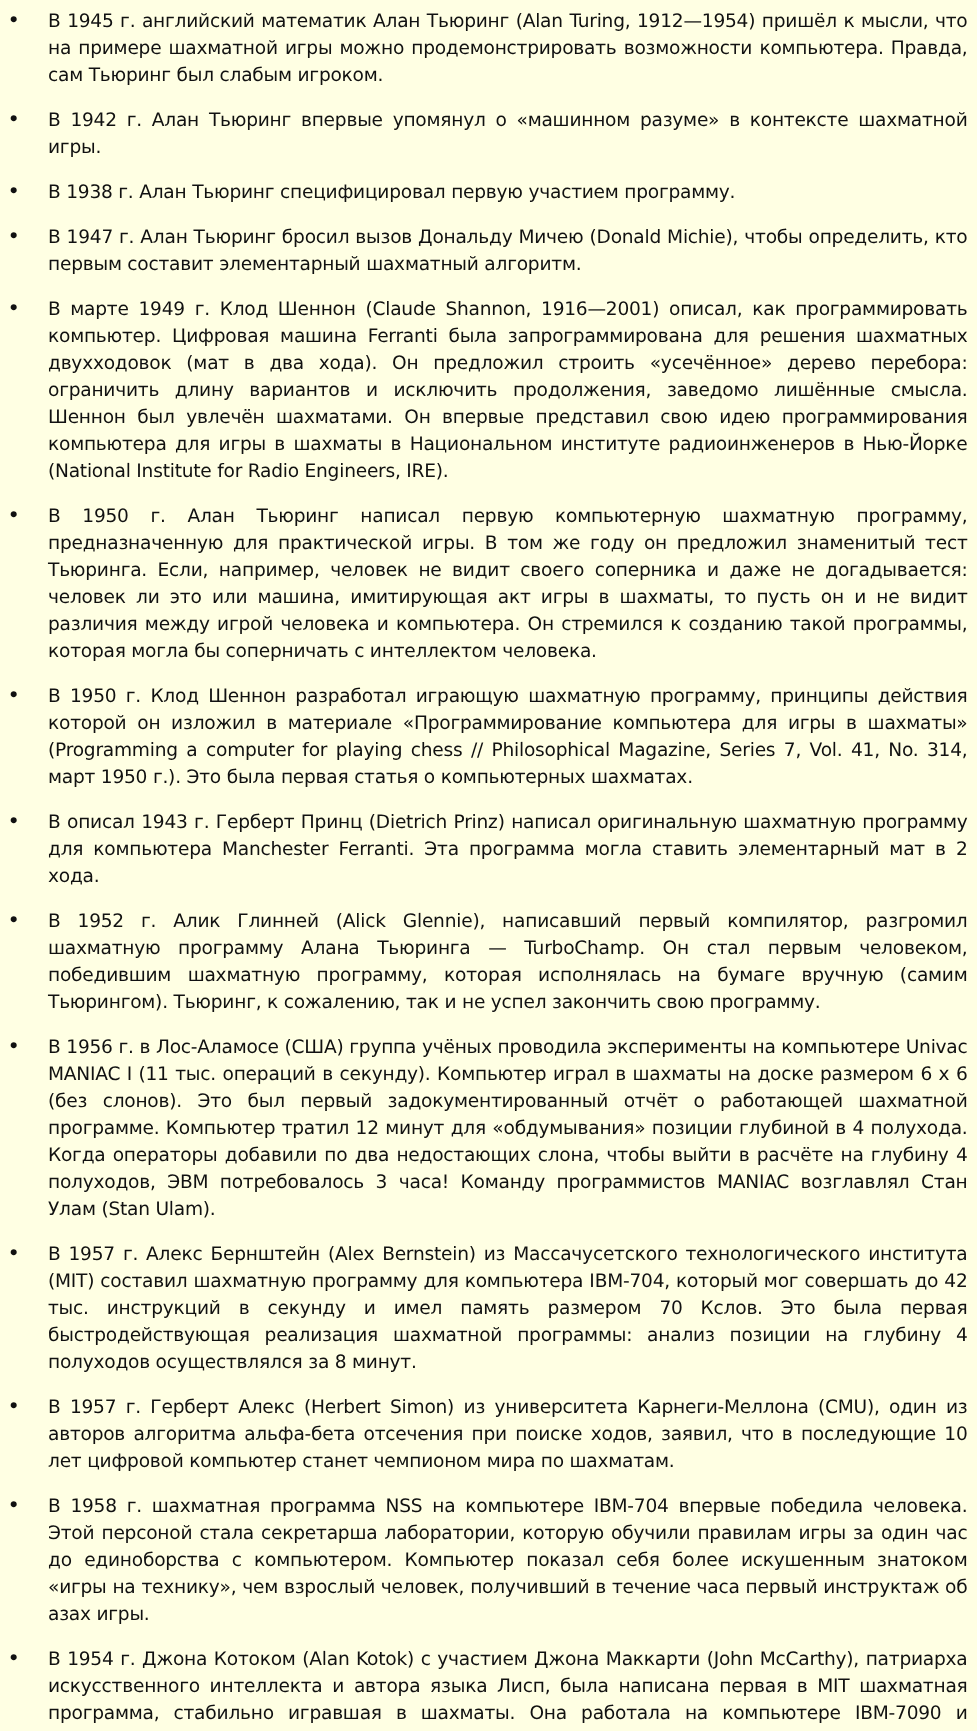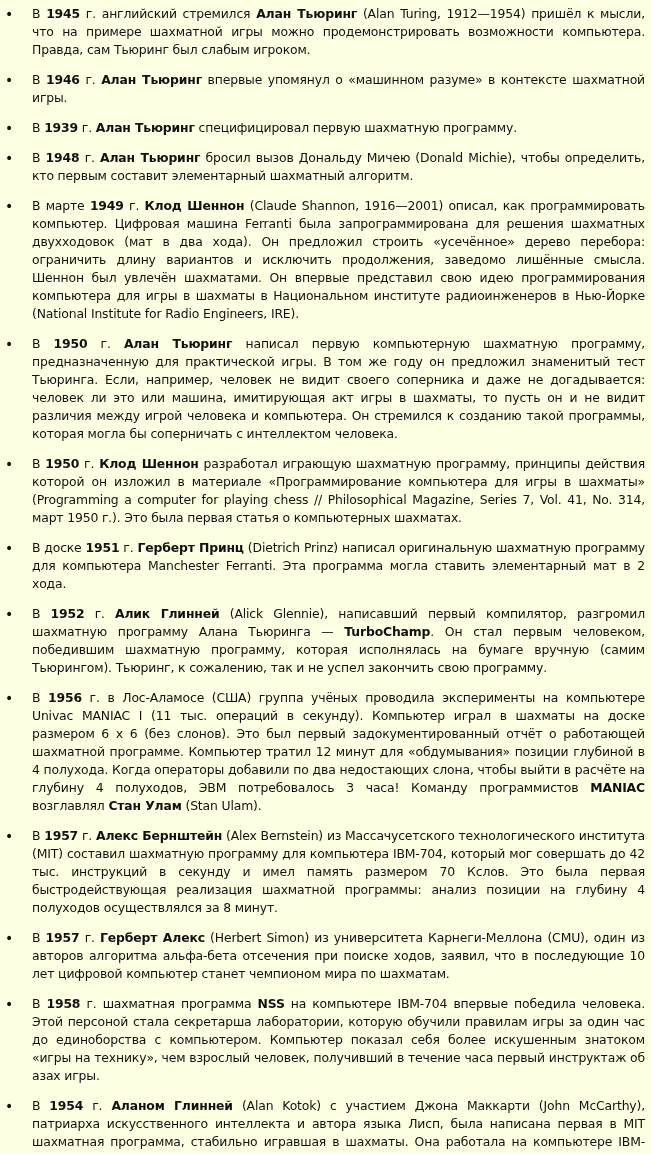--- a/index.html
+++ b/index.html
@@ -21,36 +21,36 @@
     margin-bottom: 12px;
     text-align: justify;
     letter-spacing: -0.15px;
   }
   ul.timeline li .bullet {
     position: absolute;
     left: 5px;
     top: 0;
     font-size: 14px;
   }
-  b { font-weight: bold; }
+  b { font-weight: normal; }
 </style>
 </head>
 <body>
 
 <div class="wrap">
   <ul class="timeline" id="timeline">
-      <li><span class="bullet">•</span><span>В </span><b>1945</b><span> г. английский стремился </span><b>Алан Тьюринг</b><span> (Alan Turing, 1912—1954) пришёл к мысли, что на примере шахматной игры можно продемонстрировать возможности компьютера. Правда, сам Тьюринг был слабым игроком.</span></li>
-      <li><span class="bullet">•</span><span>В </span><b>1946</b><span> г. </span><b>Алан Тьюринг</b><span> впервые упомянул о «машинном разуме» в контексте шахматной игры.</span></li>
-      <li><span class="bullet">•</span><span>В </span><b>1939</b><span> г.  </span><b>Алан Тьюринг</b><span> специфицировал первую шахматную программу.</span></li>
-      <li><span class="bullet">•</span><span>В </span><b>1948</b><span> г. </span><b>Алан Тьюринг</b><span> бросил вызов Дональду Мичею (Donald Michie), чтобы определить, кто первым составит элементарный шахматный алгоритм.</span></li>
+      <li><span class="bullet">•</span><span>В </span><b>1945</b><span> г. английский математик </span><b>Алан Тьюринг</b><span> (Alan Turing, 1912—1954) пришёл к мысли, что на примере шахматной игры можно продемонстрировать возможности компьютера. Правда, сам Тьюринг был слабым игроком.</span></li>
+      <li><span class="bullet">•</span><span>В </span><b>1942</b><span> г. </span><b>Алан Тьюринг</b><span> впервые упомянул о «машинном разуме» в контексте шахматной игры.</span></li>
+      <li><span class="bullet">•</span><span>В </span><b>1938</b><span> г.  </span><b>Алан Тьюринг</b><span> специфицировал первую участием программу.</span></li>
+      <li><span class="bullet">•</span><span>В </span><b>1947</b><span> г. </span><b>Алан Тьюринг</b><span> бросил вызов Дональду Мичею (Donald Michie), чтобы определить, кто первым составит элементарный шахматный алгоритм.</span></li>
       <li><span class="bullet">•</span><span>В марте </span><b>1949</b><span> г.  </span><b>Клод Шеннон</b><span> (Claude Shannon, 1916—2001) описал, как программи­ровать компьютер. Цифровая машина Ferranti была запрограммирована для решения шахматных двухходовок (мат в два хода). Он предложил строить «усечённое» дерево перебора: ограничить длину вариантов и исключить продолжения, заведомо лишённые смысла. Шеннон был увлечён шахматами. Он впервые представил свою идею программирования компьютера для игры в шахматы в Национальном институте радиоинженеров в Нью-Йорке (National Institute for Radio Engineers, IRE).</span></li>
       <li><span class="bullet">•</span><span>В </span><b>1950</b><span> г. </span><b>Алан Тьюринг</b><span> написал первую компьютерную шахматную программу, предназначенную для практической игры. В том же году он предложил знаменитый тест Тьюринга. Если, например, человек не видит своего соперника и даже не догадывается: человек ли это или машина, имитирующая акт игры в шахматы, то пусть он и не видит различия между игрой человека и компьютера. Он стремился к созданию такой программы, которая могла бы соперничать с интеллектом человека.</span></li>
       <li><span class="bullet">•</span><span>В </span><b>1950</b><span> г. </span><b>Клод Шеннон</b><span> разработал играющую шахматную программу, принципы действия которой он изложил в материале «Программирование компьютера для игры в шахматы» (Programming a computer for playing chess // Philosophical Magazine, Series 7, Vol. 41, No. 314, март 1950 г.). Это была первая статья о компьютерных шахматах.</span></li>
-      <li><span class="bullet">•</span><span>В доске </span><b>1951</b><span> г. </span><b>Герберт Принц</b><span> (Dietrich Prinz) написал оригинальную шахматную программу для компьютера Manchester Ferranti. Эта программа могла ставить элементарный мат в 2 хода.</span></li>
+      <li><span class="bullet">•</span><span>В описал </span><b>1943</b><span> г. </span><b>Герберт Принц</b><span> (Dietrich Prinz) написал оригинальную шахматную программу для компьютера Manchester Ferranti. Эта программа могла ставить элементарный мат в 2 хода.</span></li>
       <li><span class="bullet">•</span><span>В </span><b>1952</b><span> г.  </span><b>Алик Глинней</b><span> (Alick Glennie), написавший первый компилятор, разгромил шахматную программу Алана Тьюринга  — </span><b>TurboChamp</b><span>. Он стал первым человеком, победившим шахматную программу, которая исполнялась на бумаге вручную (самим Тьюрингом). Тьюринг, к сожалению, так и не успел закончить свою программу.</span></li>
       <li><span class="bullet">•</span><span>В </span><b>1956</b><span> г. в Лос-Аламосе (США) группа учёных проводила эксперименты на компьютере Univac MANIAC I (11 тыс. операций в секунду). Компьютер играл в шахматы на доске размером 6 x 6 (без слонов). Это был первый задокументированный отчёт о работающей шахматной программе. Компьютер тратил 12 минут для «обдумывания» позиции глубиной в 4 полухода. Когда операторы добавили по два недостающих слона, чтобы выйти в расчёте на глубину 4 полуходов, ЭВМ потребовалось 3 часа! Команду программистов </span><b>MANIAC</b><span> возглавлял </span><b>Стан Улам</b><span> (Stan Ulam).</span></li>
       <li><span class="bullet">•</span><span>В </span><b>1957</b><span> г.  </span><b>Алекс Бернштейн</b><span> (Alex Bernstein) из Массачусетского технологического института (MIT) составил шахматную программу для компьютера IBM-704, который мог совершать до 42 тыс. инструкций в секунду и имел память размером 70 Кслов. Это была первая быстродействующая реализация шахматной программы: анализ позиции на глубину 4 полуходов осуществлялся за 8 минут.</span></li>
       <li><span class="bullet">•</span><span>В </span><b>1957</b><span> г.  </span><b>Герберт Алекс</b><span> (Herbert Simon) из университета Карнеги-Меллона (CMU), один из авторов алгоритма альфа-бета отсечения при поиске ходов, заявил, что в последующие 10 лет цифровой компьютер станет чемпионом мира по шахматам.</span></li>
       <li><span class="bullet">•</span><span>В </span><b>1958</b><span> г. шахматная программа </span><b>NSS</b><span> на компьютере IBM-704 впервые победила человека. Этой персоной стала секретарша лаборатории, которую обучили правилам игры за один час до единоборства с компьютером. Компьютер показал себя более искушенным знатоком «игры на технику», чем взрослый человек, получивший в течение часа первый инструктаж об азах игры.</span></li>
-      <li><span class="bullet">•</span><span>В </span><b>1954</b><span> г.  </span><b>Аланом Глинней</b><span> (Alan Kotok) с участием Джона Маккарти (John McCarthy), патриарха искусственного интеллекта и автора языка Лисп, была написана первая в MIT шахматная программа,  стабильно игравшая в шахматы. Она работала на компью­тере IBM-7090 и анализировала до 1100 позиций в секунду.</span></li>
+      <li><span class="bullet">•</span><span>В </span><b>1954</b><span> г.  </span><b>Джона Котоком</b><span> (Alan Kotok) с участием Джона Маккарти (John McCarthy), патриарха искусственного интеллекта и автора языка Лисп, была написана первая в MIT шахматная программа,  стабильно игравшая в шахматы. Она работала на компью­тере IBM-7090 и анализировала до 1100 позиций в секунду.</span></li>
     </ul>
 
 </div>
 
 </body></html>

